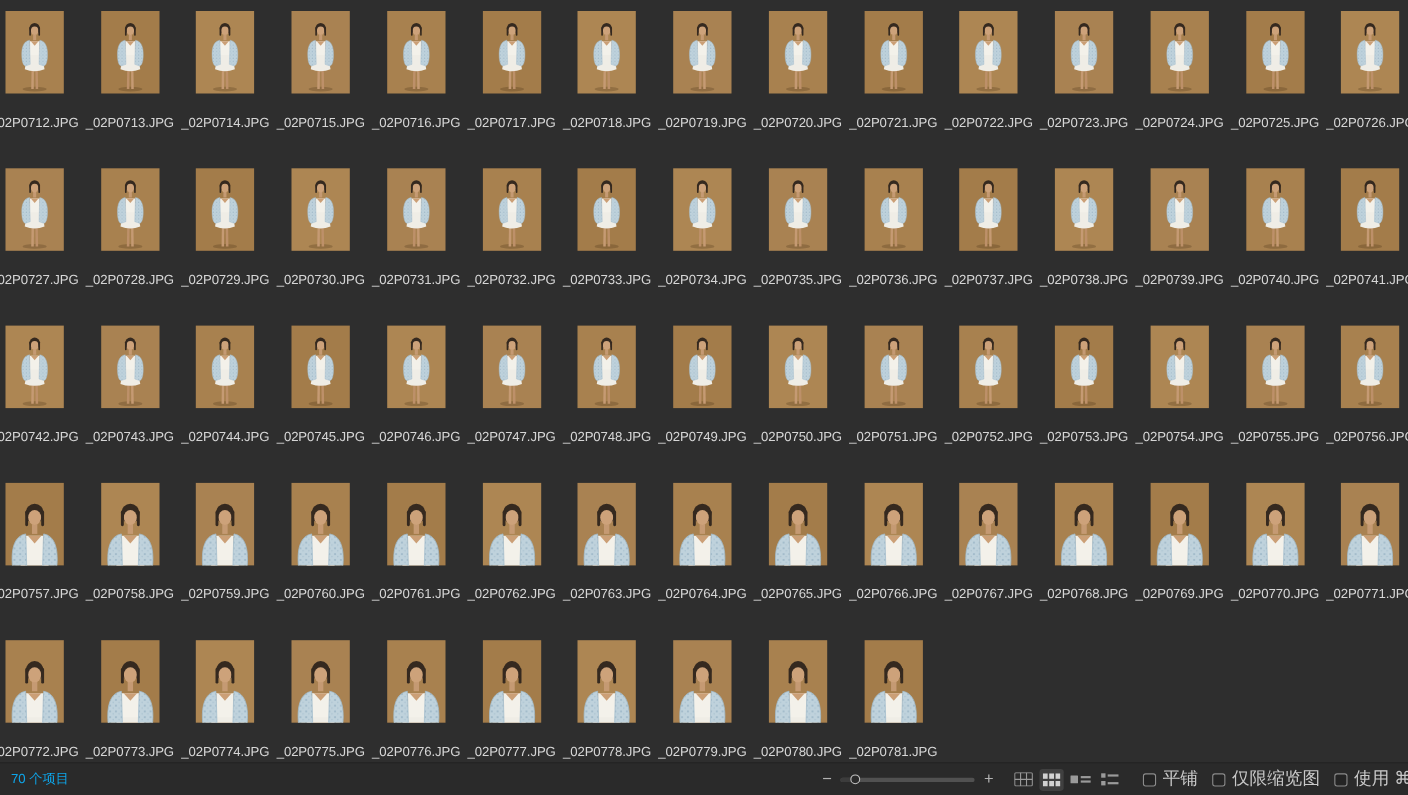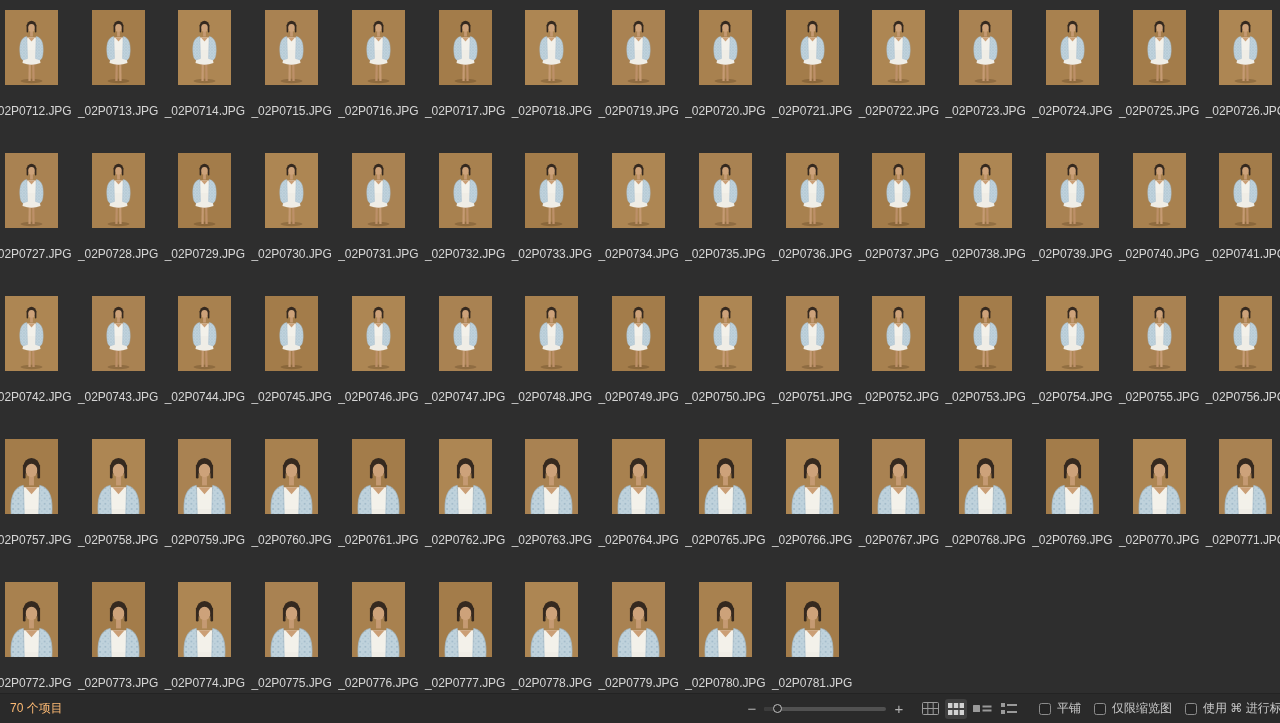--- a/index.html
+++ b/index.html
@@ -32,21 +32,21 @@
   }
 
   
   .statusbar {
     position:absolute; left:0; right:0; bottom:0; height:30px;
     background:#2a2a2a; border-top:1px solid #232323;
   }
   .status-left {
     position:absolute; left:10px; top:0; height:100%;
     display:flex; align-items:center;
-    font-size:12px; color:#fdba74;
+    font-size:12px; color:#0ea5e9;
   }
   .status-right {
     position:absolute; left:745px; top:0; height:100%;
     display:flex; align-items:center;
   }
   .zoom-btn {
     width:14px; text-align:center; font-size:15px; line-height:14px;
     color:#b2b2b2; cursor:pointer; user-select:none;
   }
   .slider {
@@ -75,21 +75,21 @@
   .view-btn.active { background:#404040; }
   .view-btn svg { display:block; }
 
   .checkbox-group { display:flex; align-items:center; margin-left:16px; }
   .checkbox-item { display:flex; align-items:center; margin-right:13px; cursor:pointer; }
   .checkbox-item:last-child { margin-right:0; }
   .checkbox-box {
     width:12px; height:12px; border:1px solid #8b8b8b; border-radius:2.5px;
     background:#242424; margin-right:6px; flex:0 0 auto;
   }
-  .checkbox-label { font-size:12px; color:#c9c9c9; white-space:nowrap; }
+  .checkbox-label { font-size:16px; color:#c9c9c9; white-space:nowrap; }
 </style>
 </head>
 <body>
 
 <svg width="0" height="0" style="position:absolute" aria-hidden="true">
   <defs>
     <pattern id="jkt" width="3" height="3" patternUnits="userSpaceOnUse">
       <rect width="3" height="3" fill="#bfd2dc"></rect>
       <circle cx="1" cy="1" r="0.55" fill="#9db7c7"></circle>
       <circle cx="2.4" cy="2.3" r="0.4" fill="#aac2d0"></circle>

